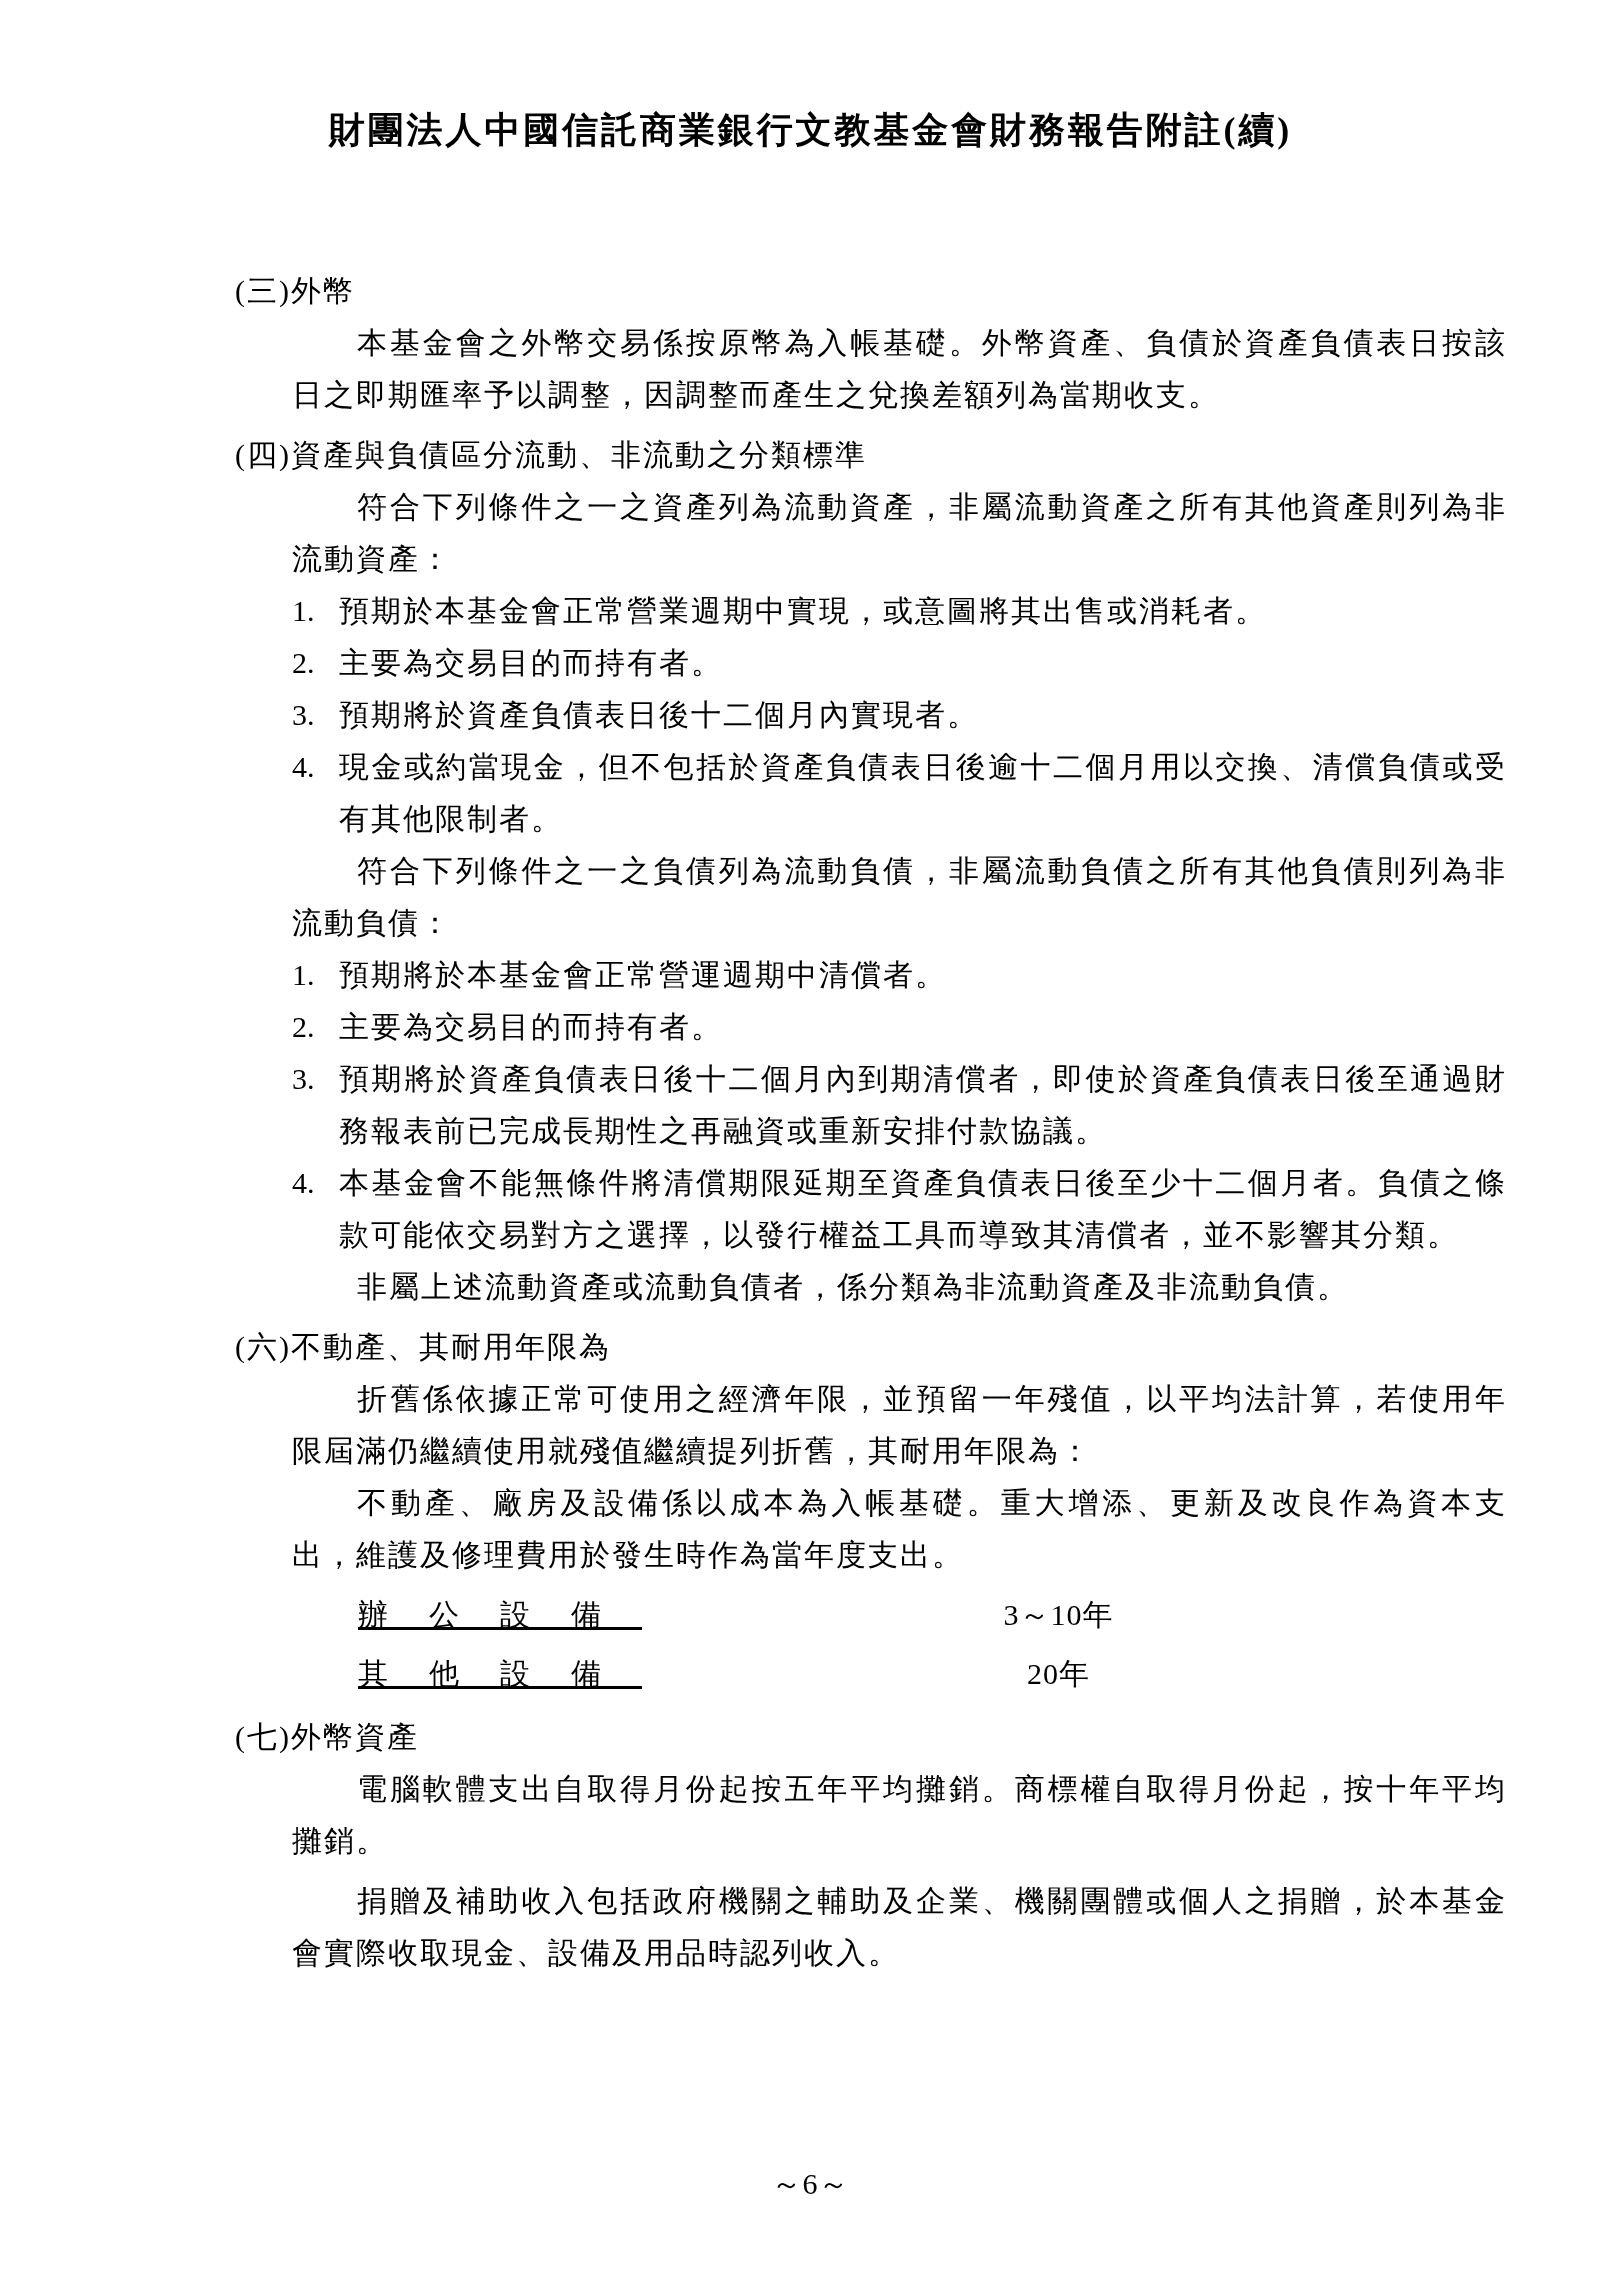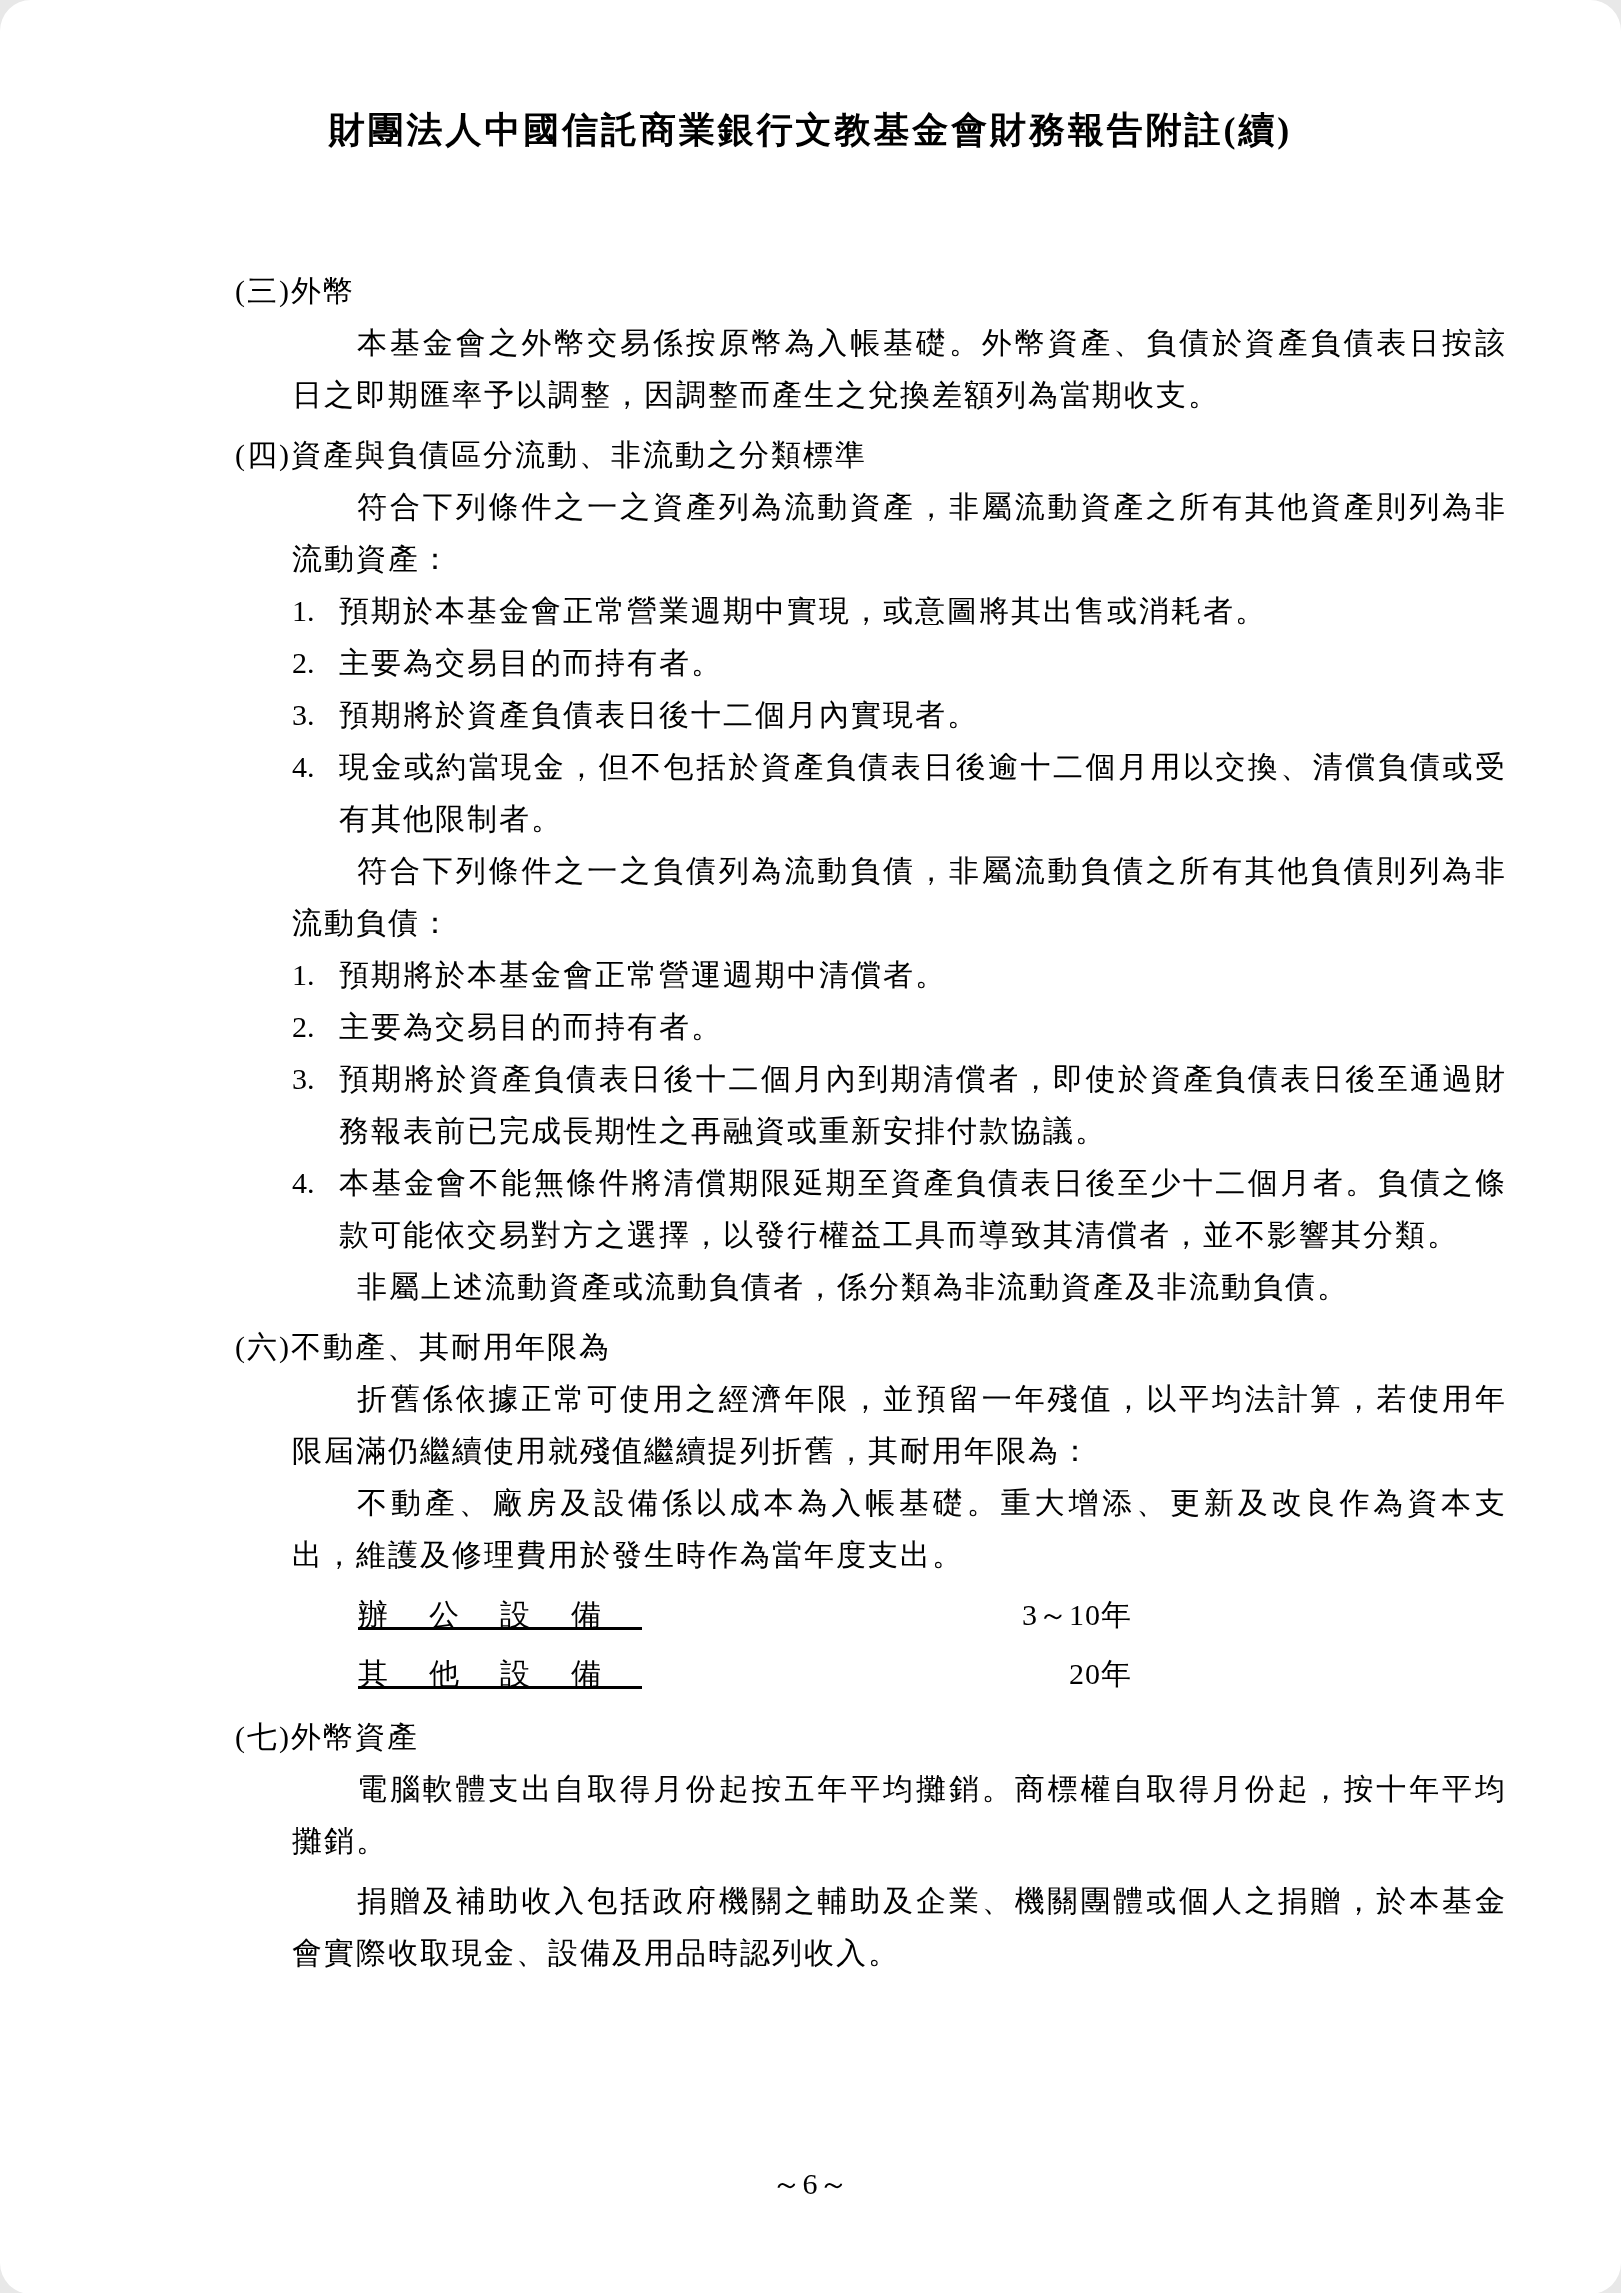--- a/index.html
+++ b/index.html
@@ -4,21 +4,20 @@
 <style>
   html,body{margin:0;padding:0;background:#e8e8e8;}
   .page{
     position:relative;
     width:1621px;height:2294px;
     margin:0 auto;
     background:#ffffff;
     color:#000;
     font-family:"Liberation Serif","DejaVu Serif",serif;
     overflow:hidden;
-    border-radius:31px;
   }
   .doc-title{
     position:absolute;
     top:106px;left:0;right:0;
     text-align:center;
     font-size:36px;
     font-weight:bold;
     letter-spacing:2.9px;
     white-space:nowrap;
   }
@@ -54,21 +53,21 @@
     left:0;top:0;
     letter-spacing:0;
   }
   .life-table{margin:3.9px 0 3.9px 123px;width:1078px;text-decoration:underline;}
   .life-row{position:relative;height:59px;line-height:59px;}
   .life-item{letter-spacing:41px;}
   .life-years{
     position:absolute;
     left:627px;top:0;
     width:147px;
-    text-align:right;
+    text-align:center;
     letter-spacing:1px;
   }
   .page-number{
     position:absolute;
     top:2164px;left:0;right:0;
     text-align:center;
     font-size:30px;
     letter-spacing:1px;
   }
 </style>

